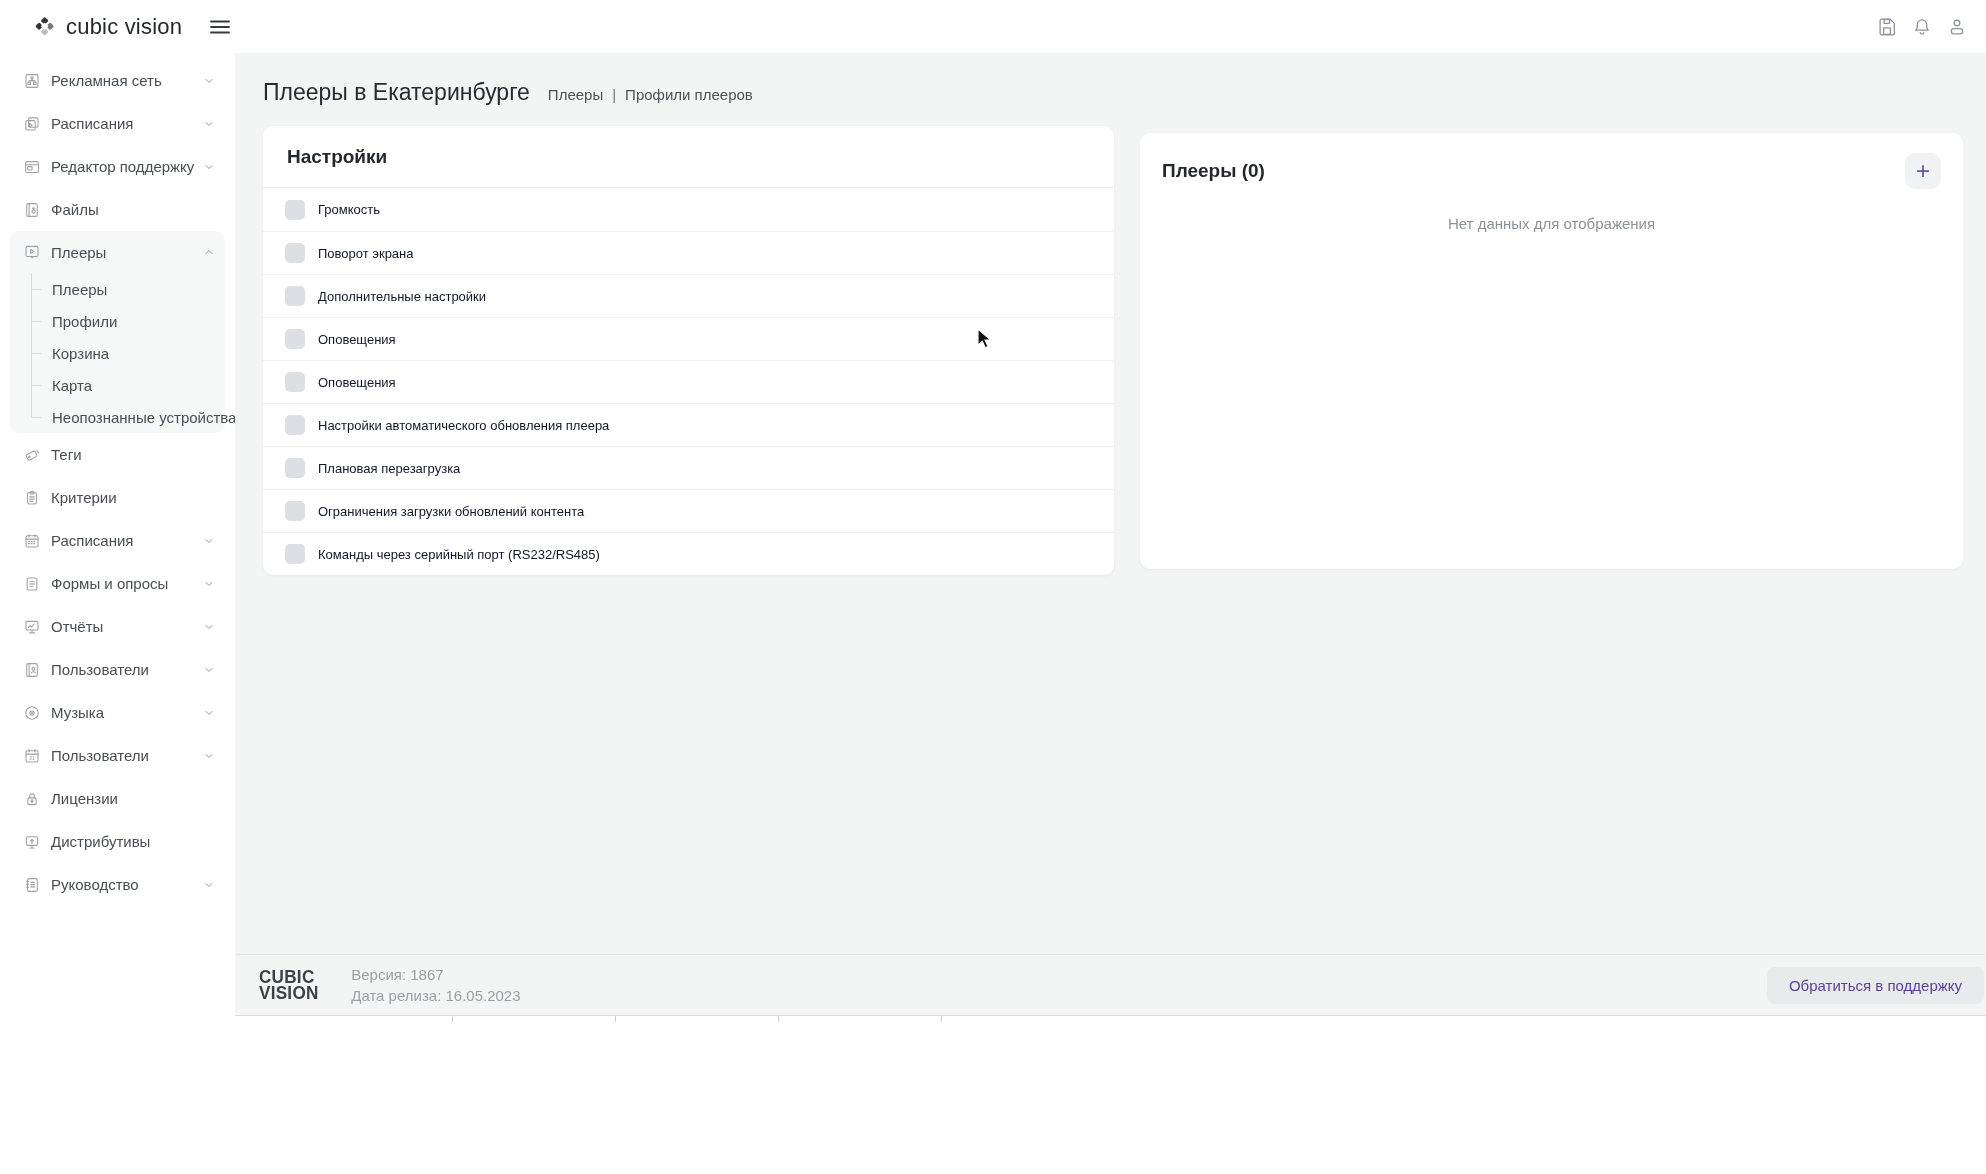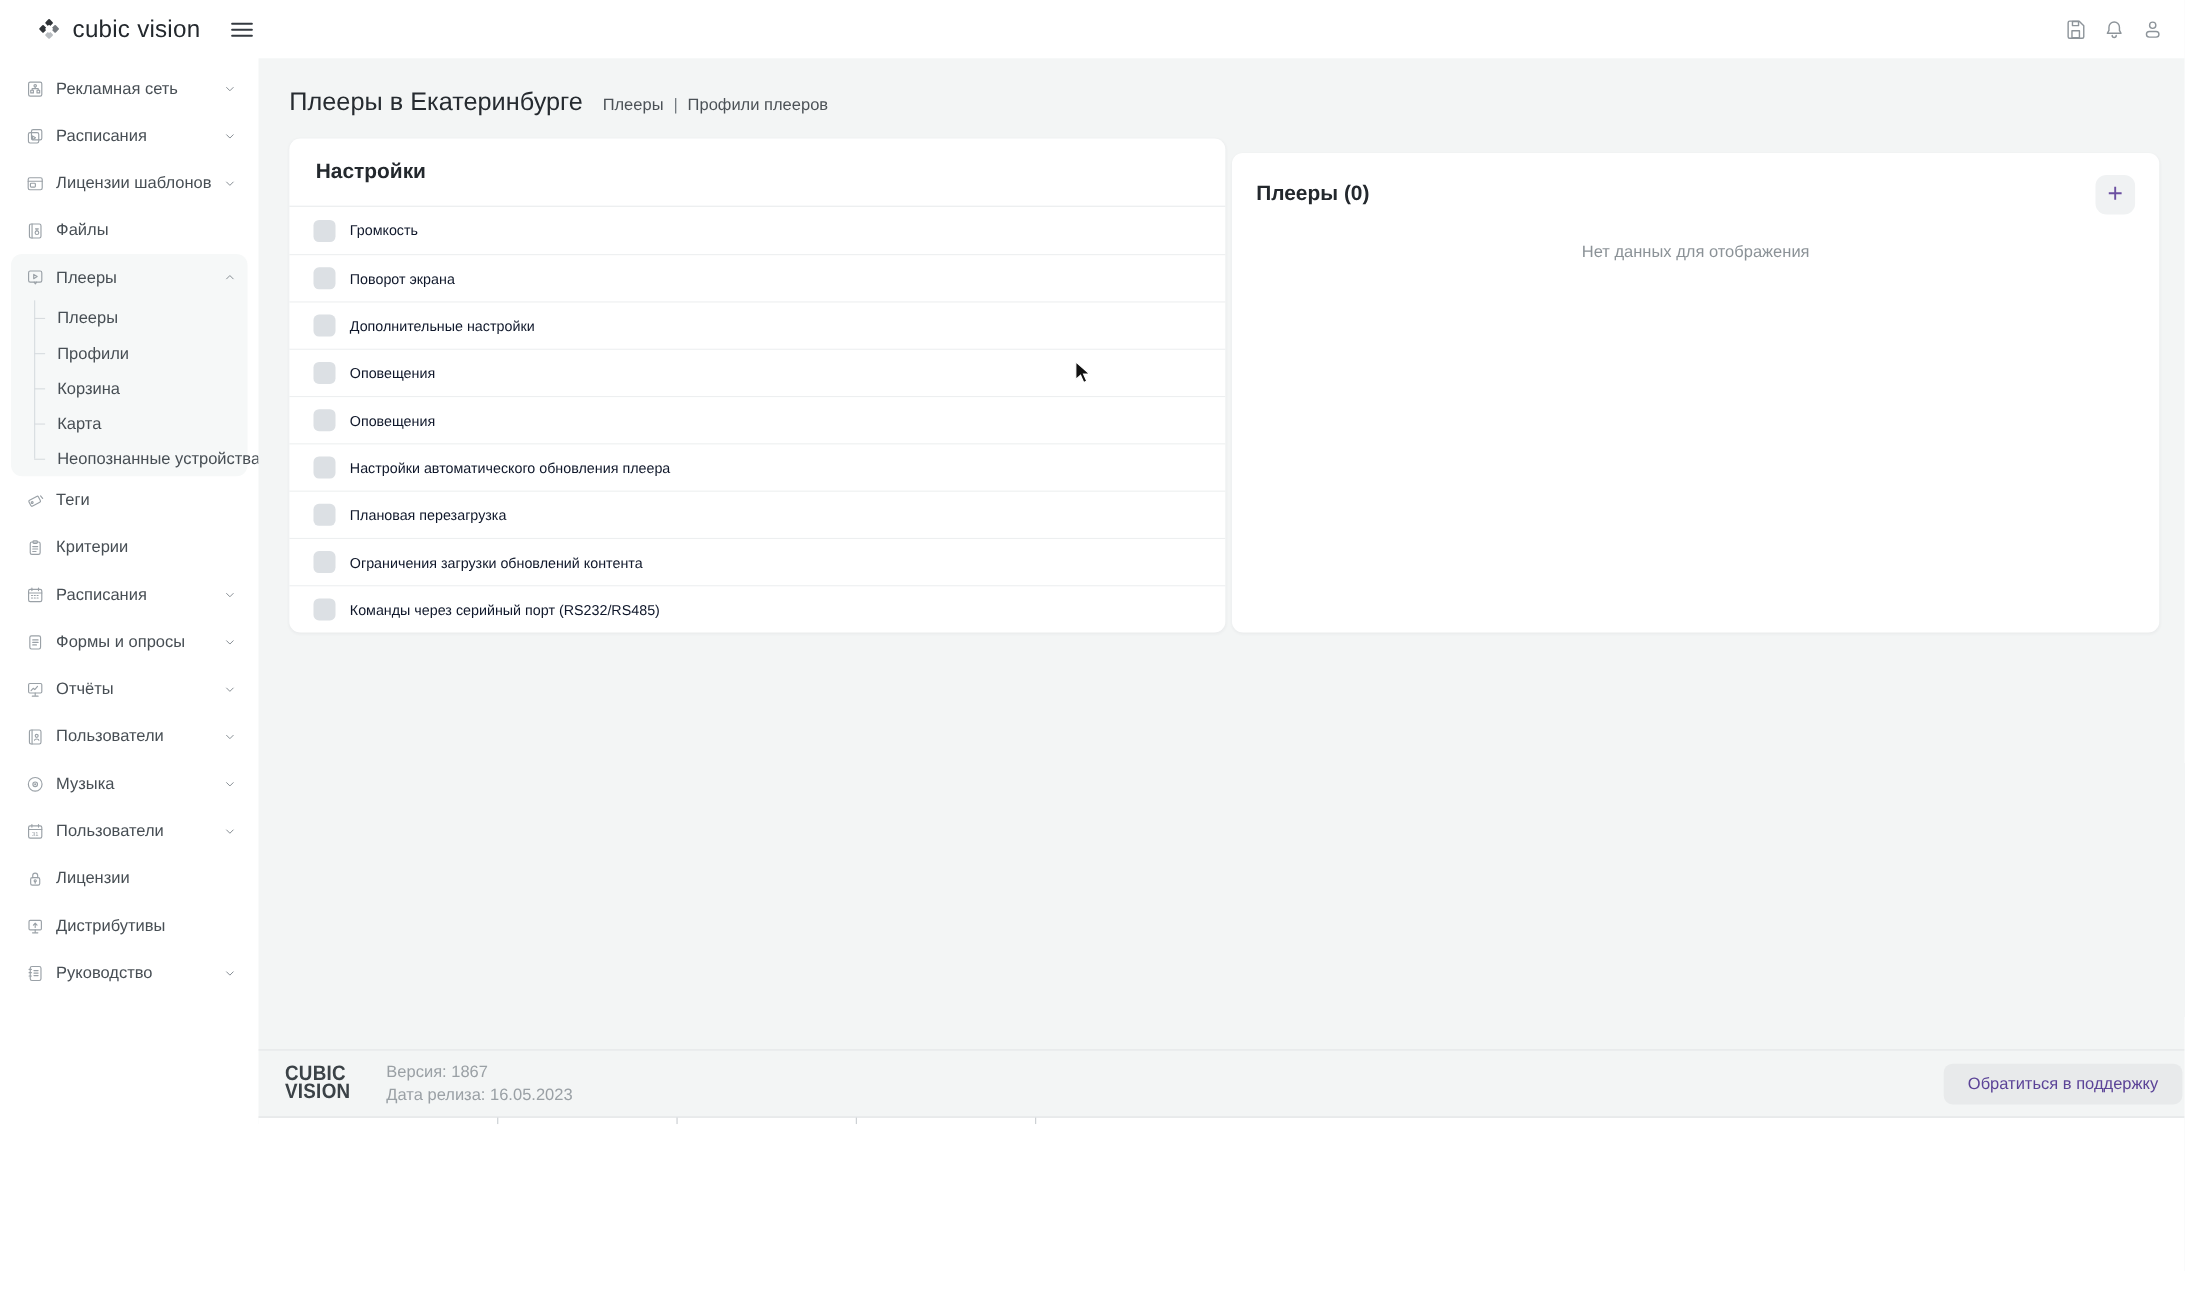--- a/index.html
+++ b/index.html
@@ -33,21 +33,21 @@
   .tree-line { position:absolute; left:21px; top:42px; bottom:16px; width:1px; background:#d8dcdf; }
 
   
   .main { flex:1; background:#f3f5f5; position:relative; display:flex; flex-direction:column; min-width:0; }
   .titlerow { padding:26px 23px 0 28px; display:flex; align-items:baseline; gap:18px; }
   .page-title { font-size:23px; font-weight:400; color:#262b30; }
   .crumbs { font-size:15px; color:#4c5257; display:flex; gap:9px; align-items:baseline; }
   .crumb { cursor:pointer; }
   .crumb-sep { color:#737a80; }
 
-  .panels { margin-top:20px; padding:0 23px 0 28px; display:flex; gap:6px; align-items:flex-end; }
+  .panels { margin-top:20px; padding:0 23px 0 28px; display:flex; gap:26px; align-items:center; }
   .panel { background:#fff; border-radius:10px; box-shadow:0 1px 3px rgba(30,40,50,.05); }
   .settings-panel { width:851px; }
   .panel-head { padding:20px 24px 19px; font-size:19px; font-weight:700; color:#23282d; border-bottom:1px solid #e9ebed; }
   .settings-list { list-style:none; }
   .srow { height:43px; display:flex; align-items:center; padding-left:22px; gap:13px; }
   .srow + .srow { border-top:1px solid #edeff0; }
   .cbx { width:20px; height:20px; border-radius:5px; background:#dce0e4; flex:0 0 auto; cursor:pointer; }
   .slabel { font-size:13px; color:#0f172a; }
 
   .players-panel { flex:1; min-height:436px; padding:20px 22px 0; }
@@ -142,21 +142,21 @@
             <svg class="chev" viewBox="0 0 24 24">
               <polyline points="6 9 12 15 18 9"></polyline>
             </svg>
           </div>
           <div class="nav-item">
             <svg class="icn" viewBox="0 0 24 24">
               <rect x="3.5" y="4.8" width="17" height="14.5" rx="2"></rect>
               <path d="M3.5 9 H20.5"></path>
               <rect x="6.2" y="11.5" width="6" height="4.6" rx="1"></rect>
             </svg>
-            <span class="nav-label">Лицензии шаблонов</span>
+            <span class="nav-label">Редактор поддержку</span>
             <svg class="chev" viewBox="0 0 24 24">
               <polyline points="6 9 12 15 18 9"></polyline>
             </svg>
           </div>
           <div class="nav-item">
             <svg class="icn" viewBox="0 0 24 24">
               <rect x="5" y="3.5" width="14" height="17" rx="2"></rect>
               <path d="M8.2 3.5 V20.5"></path>
               <path d="M12.4 9.5 h3.4 M14.1 9.5 v2"></path>
               <circle cx="14.1" cy="14" r="2.2"></circle>

